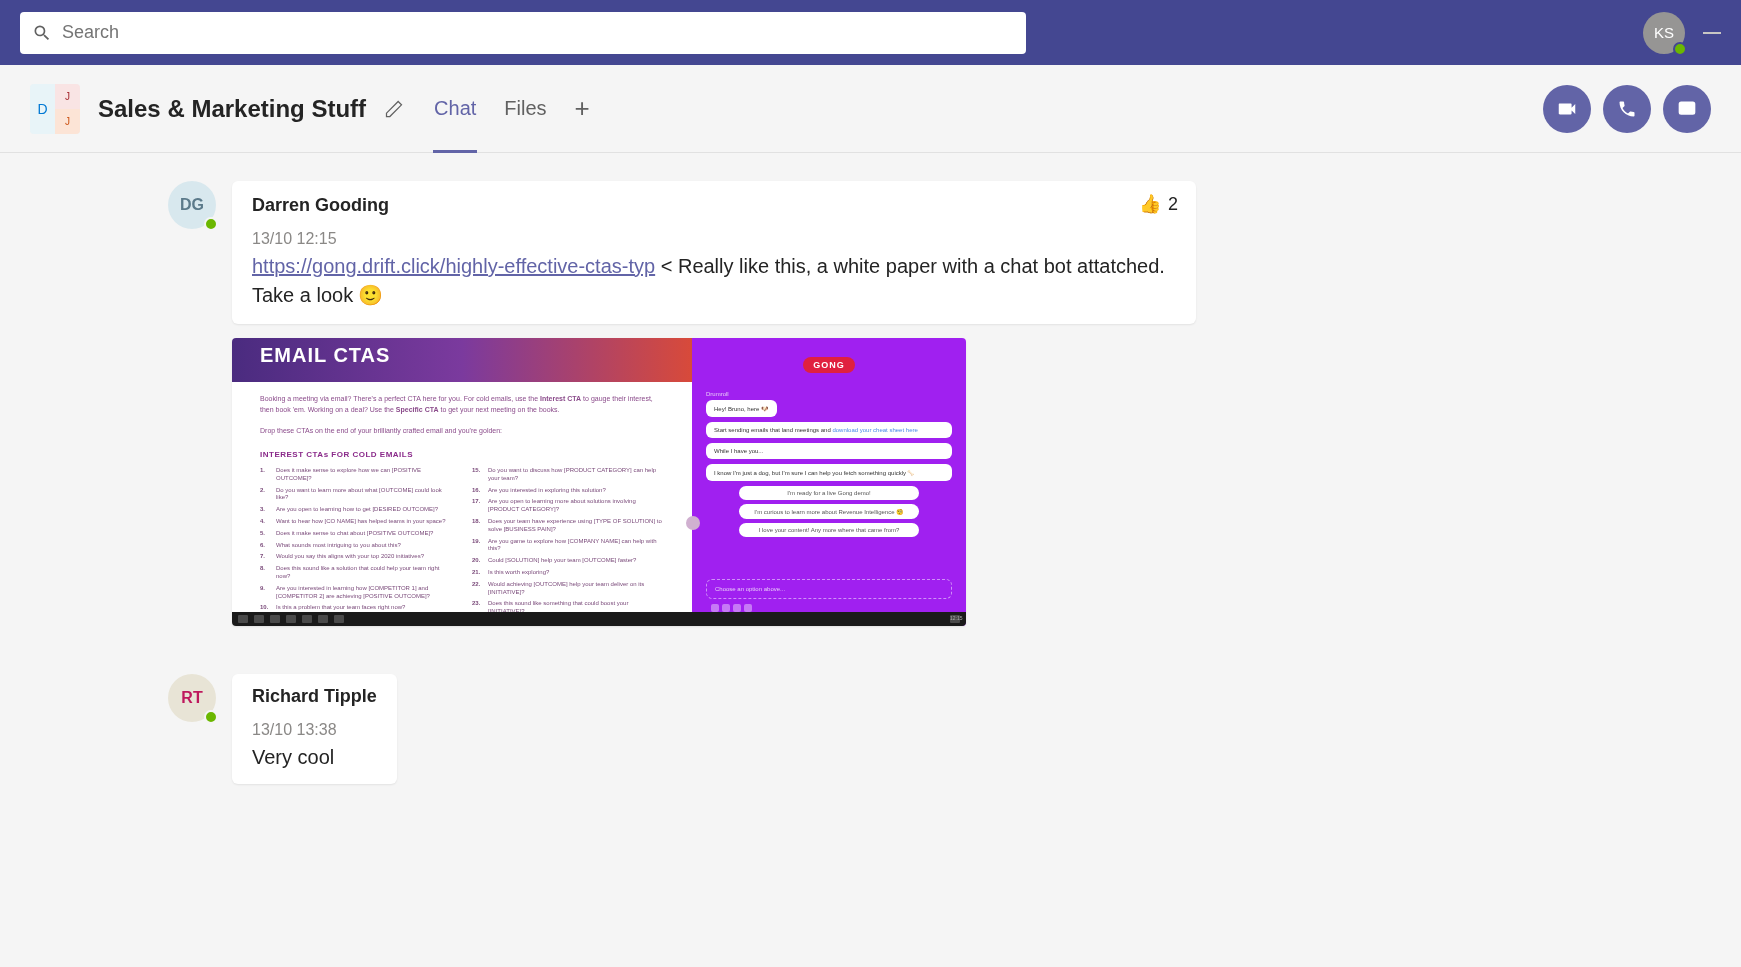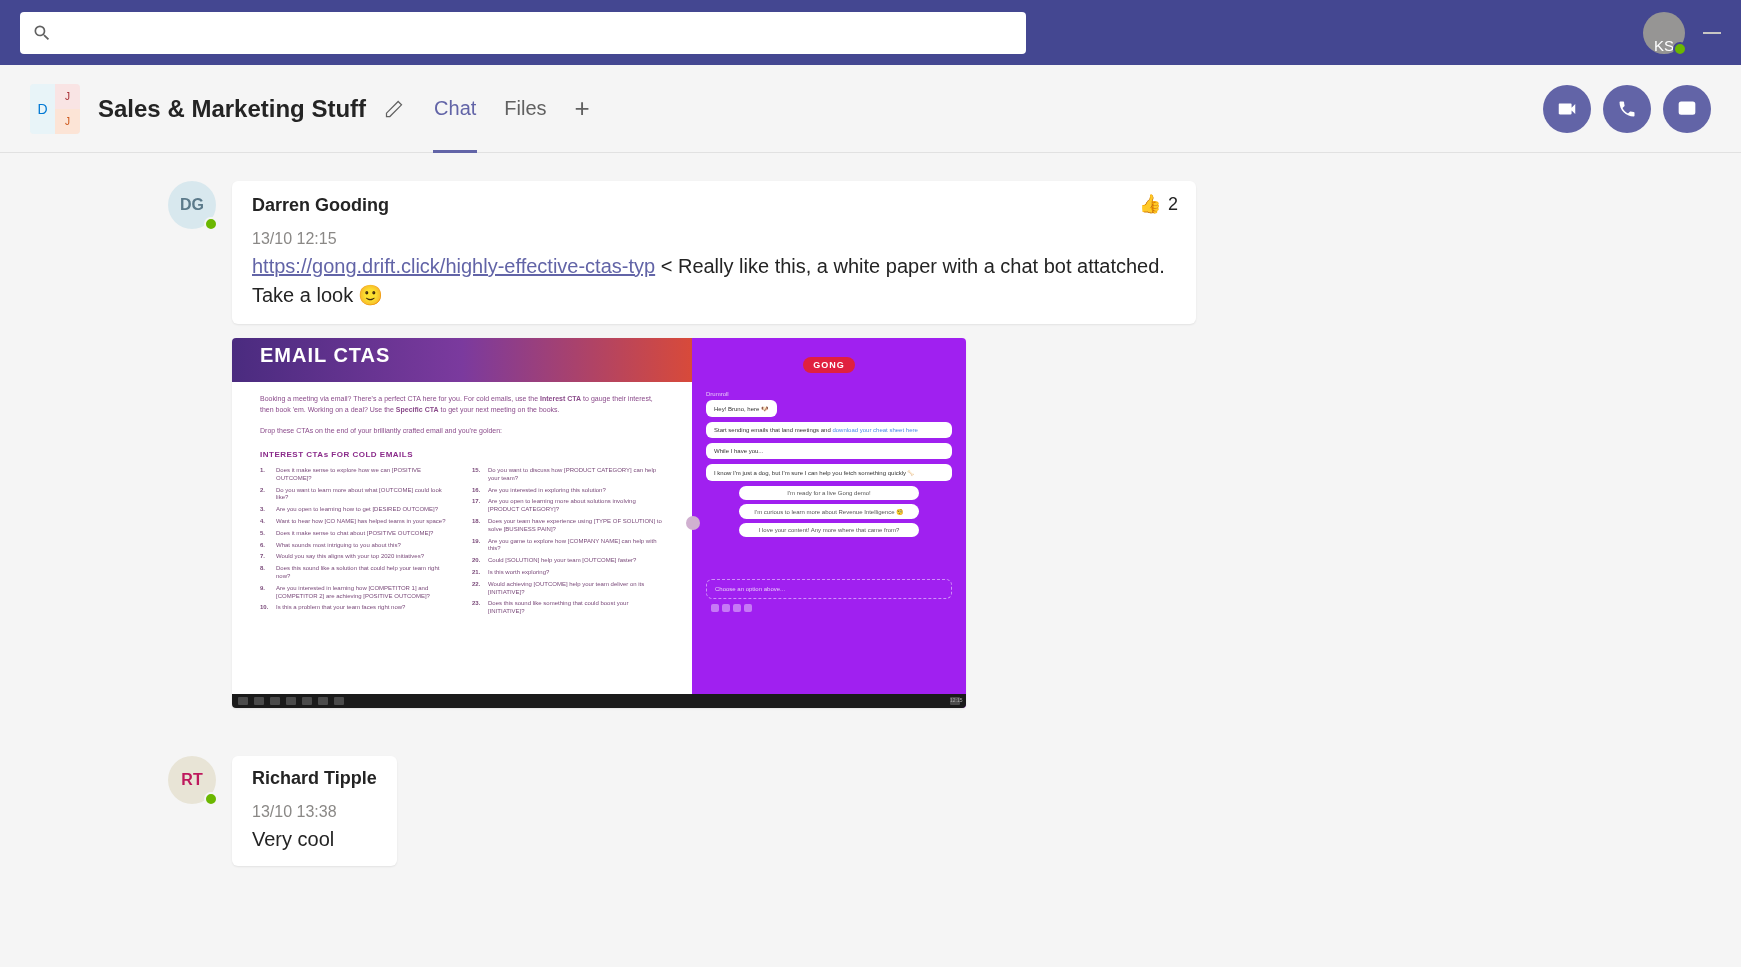--- a/index.html
+++ b/index.html
@@ -3,21 +3,21 @@
 <meta charset="utf-8">
 <style>
 * { margin: 0; padding: 0; box-sizing: border-box; }
 body { font-family: "Segoe UI", -apple-system, sans-serif; background: #f5f5f5; color: #242424; width: 1741px; height: 967px; overflow: hidden; }
 
 .topbar { height: 65px; background: #444791; display: flex; align-items: center; padding: 0 20px; }
 .search-wrap { flex: 0 0 1006px; height: 42px; background: #fff; border-radius: 4px; display: flex; align-items: center; padding: 0 12px; gap: 10px; }
 .search-wrap svg { fill: #616161; }
 .search-wrap input { border: none; outline: none; font-size: 18px; flex: 1; background: transparent; }
 .topbar-right { margin-left: auto; display: flex; align-items: center; gap: 18px; }
-.avatar-ks { width: 42px; height: 42px; border-radius: 50%; background: #969594; color: #fff; display: flex; align-items: flex-end; justify-content: center; font-size: 15px; position: relative; }
+.avatar-ks { width: 42px; height: 42px; border-radius: 50%; background: #969594; color: #fff; display: flex; align-items: center; justify-content: center; font-size: 15px; position: relative; }
 .presence { width: 14px; height: 14px; border-radius: 50%; background: #6bb700; border: 2px solid #444791; position: absolute; bottom: -2px; right: -2px; }
 .dash { width: 18px; height: 2px; background: #c8c6c4; }
 
 .subheader { height: 88px; background: #f5f5f5; border-bottom: 1px solid #e1e1e1; display: flex; align-items: center; padding: 0 30px; gap: 18px; }
 .group-avatar { width: 50px; height: 50px; border-radius: 4px; background: #f0f0f0; display: grid; grid-template-columns: 1fr 1fr; grid-template-rows: 1fr 1fr; overflow: hidden; font-size: 10px; }
 .group-avatar > div { display: flex; align-items: center; justify-content: center; }
 .ga-d { grid-row: 1/3; background: #e8f4f8; color: #0078d4; font-size: 14px; }
 .ga-j1 { background: #f9e4e4; color: #a4262c; }
 .ga-j2 { background: #fce4d6; color: #ca5010; }
 .chat-title { font-size: 24px; font-weight: 700; }
@@ -41,21 +41,21 @@
 .msg-avatar .presence { border-color: #f5f5f5; }
 .msg-bubble { background: #fff; border-radius: 6px; padding: 14px 20px; width: 964px; position: relative; box-shadow: 0 1px 2px rgba(0,0,0,0.08); }
 .msg-head { display: flex; align-items: baseline; gap: 14px; font-size: 18px; flex-direction: column; }
 .msg-author { font-weight: 600; }
 .msg-time { color: #8a8886; font-size: 16px; }
 .reaction { position: absolute; top: 12px; right: 18px; display: flex; align-items: center; gap: 6px; font-size: 18px; }
 .msg-body { font-size: 20px; margin-top: 4px; line-height: 1.45; }
 .msg-body a { color: #6264a7; text-decoration: underline; }
 .emoji { display: inline-block; }
 
-.preview { margin-left: 202px; margin-top: 14px; width: 734px; height: 370px; background: #fff; border-radius: 4px; overflow: hidden; box-shadow: 0 1px 2px rgba(0,0,0,0.08); display: flex; position: relative; }
+.preview { margin-left: 202px; margin-top: 14px; width: 734px; height: 288px; background: #fff; border-radius: 4px; overflow: hidden; box-shadow: 0 1px 2px rgba(0,0,0,0.08); display: flex; position: relative; }
 .prev-left { width: 460px; background: #fff; display: flex; flex-direction: column; }
 .prev-hdr { height: 44px; background: linear-gradient(90deg,#4a2b7f 0%,#7b3a9e 50%,#d84a3a 100%); color: #fff; font-weight: 800; font-size: 20px; letter-spacing: 1px; padding: 6px 28px 0; }
 .prev-intro { font-size: 7px; color: #8a4a8a; padding: 12px 28px 6px; line-height: 1.5; }
 .prev-intro strong { font-weight: 700; }
 .prev-sub { font-size: 8px; font-weight: 700; color: #8a2a8a; padding: 8px 28px 4px; letter-spacing: 0.5px; }
 .prev-cols { display: flex; gap: 20px; padding: 4px 28px 0; font-size: 6px; color: #7a4a7a; }
 .pcol { flex: 1; }
 .pcol .row { display: flex; gap: 6px; margin-bottom: 4px; line-height: 1.3; }
 .pcol .n { font-weight: 700; width: 10px; flex-shrink: 0; }
 .prev-right { flex: 1; background: #a020f0; position: relative; padding: 16px 14px; }
@@ -77,20 +77,21 @@
 .msg-simple { background: #fff; border-radius: 6px; padding: 12px 20px; box-shadow: 0 1px 2px rgba(0,0,0,0.08); }
 </style>
 </head>
 <body>
 
 <div class="topbar">
   <div class="search-wrap">
     <svg width="20" height="20" viewBox="0 0 24 24">
         <path d="M15.5 14h-.79l-.28-.27A6.47 6.47 0 0 0 16 9.5 6.5 6.5 0 1 0 9.5 16c1.61 0 3.09-.59 4.23-1.57l.27.28v.79l5 4.99L20.49 19l-4.99-5zm-6 0C7.01 14 5 11.99 5 9.5S7.01 5 9.5 5 14 7.01 14 9.5 11.99 14 9.5 14z"></path>
       </svg>
+    <input placeholder="Search" style="">
   </div>
   <div class="topbar-right">
     <div class="avatar-ks">
       <span>KS</span>
       <span class="presence"></span>
     </div>
     <div class="dash"></div>
   </div>
 </div>
 

